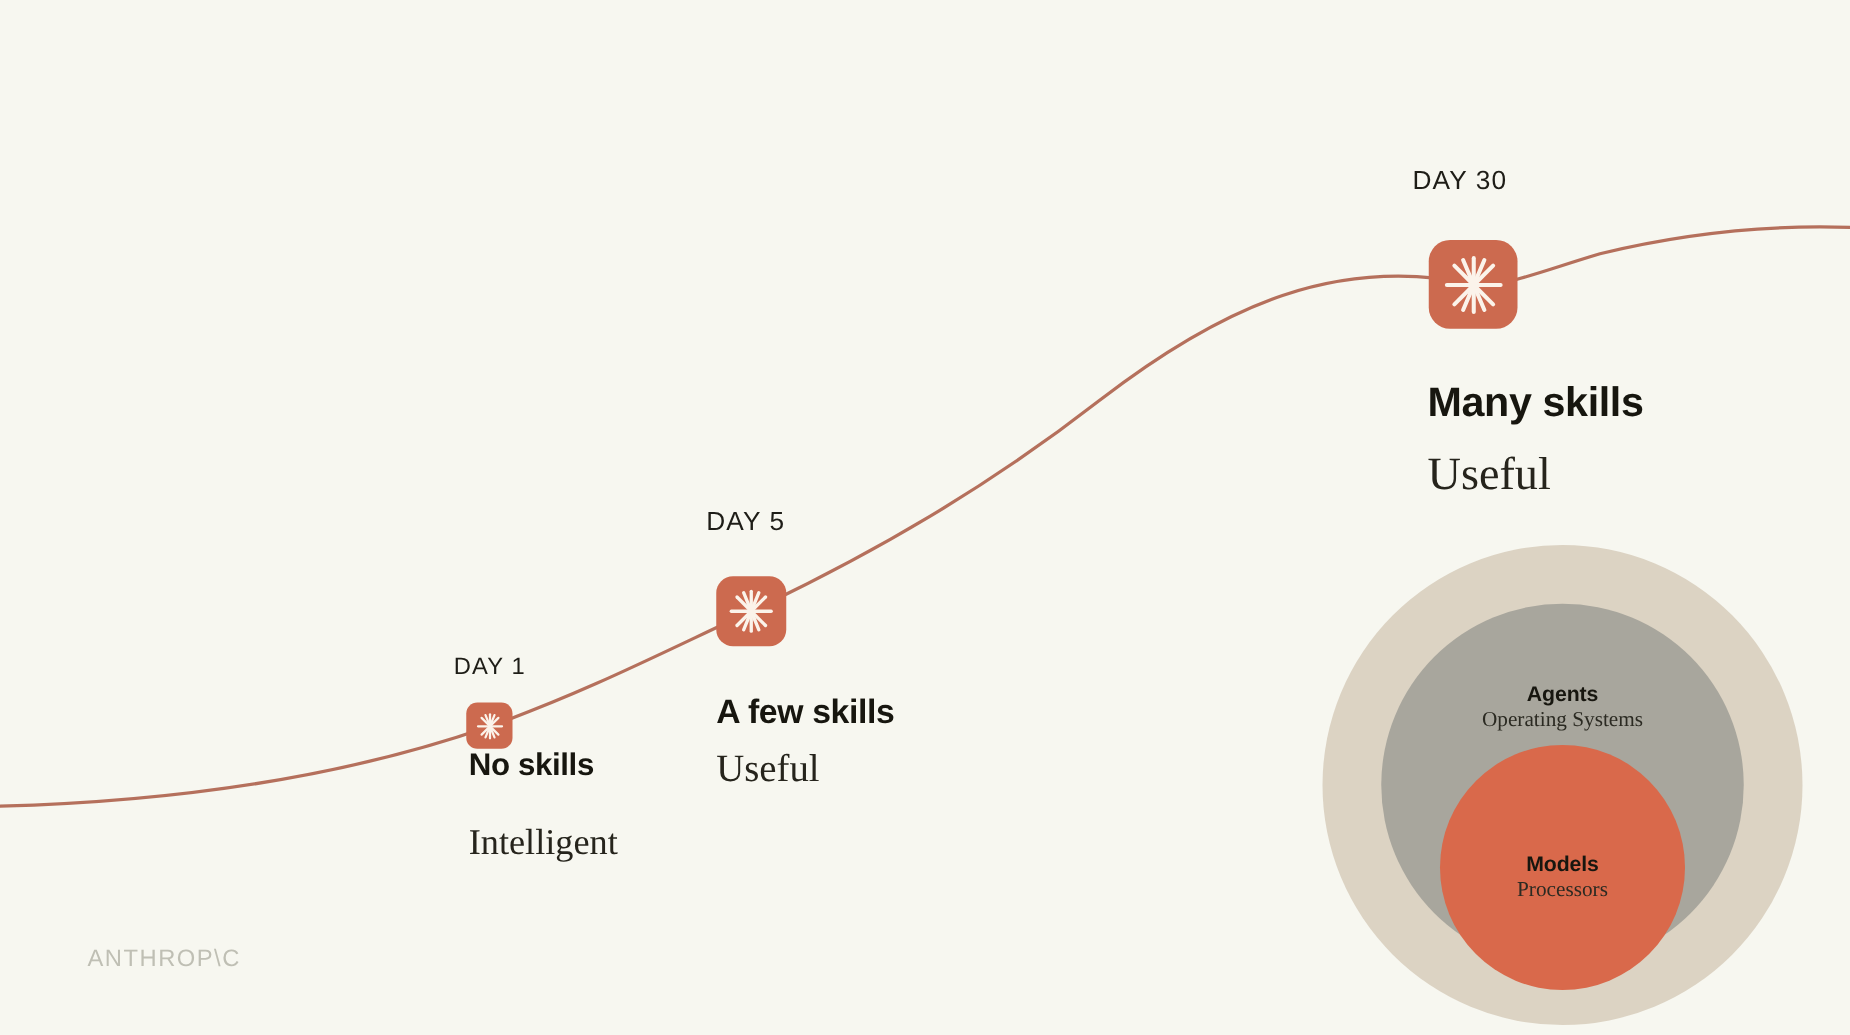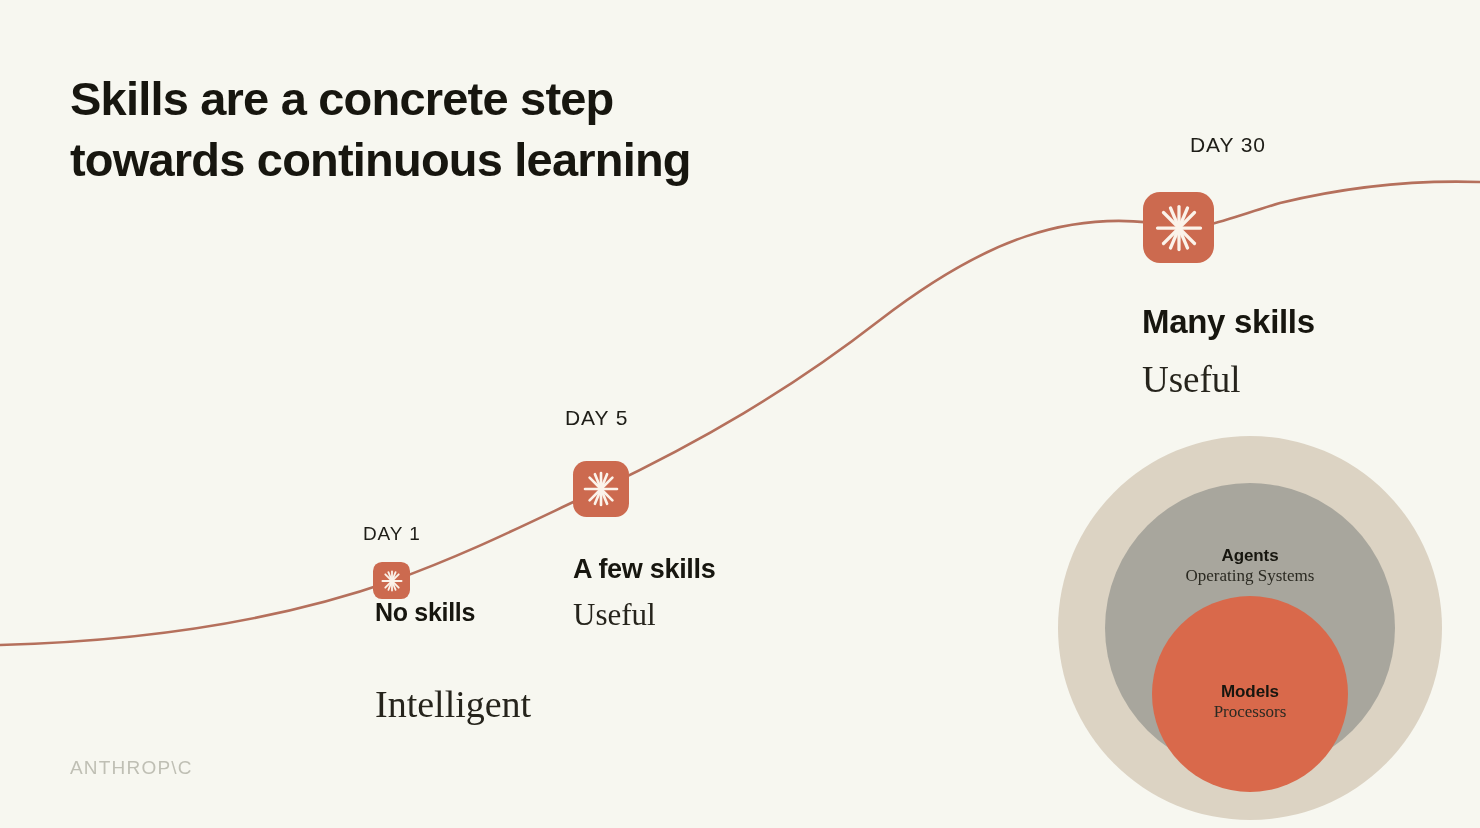--- a/index.html
+++ b/index.html
@@ -80,30 +80,30 @@
     font-size: 31px;
     font-weight: 400;
     color: #26241C;
     white-space: nowrap;
   }
 
   
   #ms-1 .day-label { left: 363px;  top: 523px; font-size: 19px; }
   #ms-1 .badge     { left: 373px;  top: 562px; width: 37px; height: 37px; }
   #ms-1 .m-title   { left: 375px;  top: 598px; font-size: 25px; }
-  #ms-1 .m-sub     { left: 375px;  top: 658px; font-size: 38px; margin-top: 24px; }
+  #ms-1 .m-sub     { left: 375px;  top: 658px; font-size: 29px; }
 
   
   #ms-2 .day-label { left: 565px;  top: 406px; }
   #ms-2 .badge     { left: 573px;  top: 461px; width: 56px; height: 56px; }
   #ms-2 .m-title   { left: 573px;  top: 554px; }
   #ms-2 .m-sub     { left: 573px;  top: 597px; }
 
   
-  #ms-3 .day-label { left: 1190px; top: 133px; }
+  #ms-3 .day-label { left: 1130px; top: 133px; }
   #ms-3 .badge     { left: 1143px; top: 192px; width: 71px; height: 71px; }
   #ms-3 .m-title   { left: 1142px; top: 303px; font-size: 33px; }
   #ms-3 .m-sub     { left: 1142px; top: 358px; font-size: 37px; }
 
   
   #circles {
     position: absolute;
     left: 1058px;
     top: 436px;
     width: 384px;
@@ -158,22 +158,20 @@
     font-weight: 400;
     letter-spacing: 1.2px;
     color: #BFBFB4;
   }
 </style>
 </head>
 <body>
 
 <div id="slide">
 
-  <div id="title">Skills are a concrete step
-towards continuous learning</div>
 
   <svg id="curve-layer" viewBox="0 0 1480 828" preserveAspectRatio="none">
     <path d="M 0 645
              C 150 641, 280 620, 392 581
              C 470 553, 530 522, 601 489
              C 700 442, 790 390, 880 320
              C 980 243, 1070 205, 1178 227
              C 1200 231, 1230 218, 1280 203
              C 1350 186, 1420 180, 1480 182" fill="none" stroke="#B5705C" stroke-width="2.6" stroke-linecap="round"></path>
   </svg>

